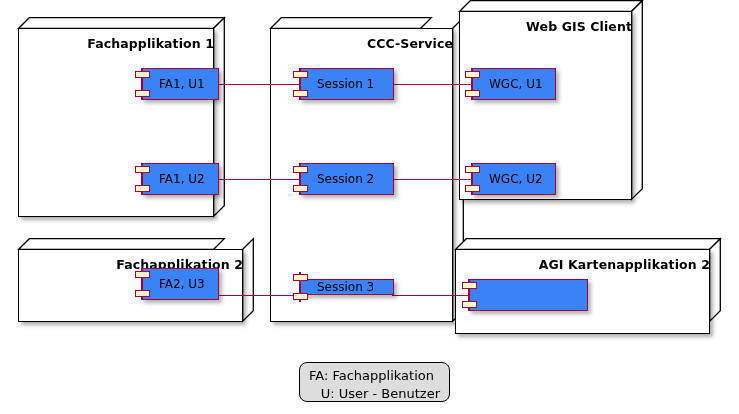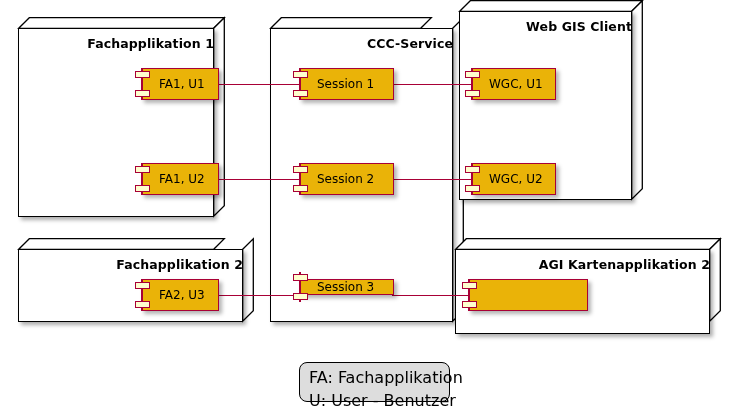--- a/index.html
+++ b/index.html
@@ -48,21 +48,21 @@
     text-align: right;
     font-size: 12.5px;
     font-weight: bold;
     color: #000000;
     letter-spacing: 0.1px;
   }
 
   
   .component {
     position: absolute;
-    background: #eab308;
+    background: #3b82f6;
     border: 1.6px solid #A80036;
     box-sizing: border-box;
     box-shadow: 3px 3px 4px rgba(0,0,0,0.30);
     display: flex;
     align-items: center;
   }
   .component .label {
     font-size: 12px;
     color: #000000;
     white-space: nowrap;
@@ -105,21 +105,21 @@
   }
 
   
   .legend {
     position: absolute;
     background: #DDDDDD;
     border: 1.4px solid #000000;
     border-radius: 8px;
     box-sizing: border-box;
     padding: 4px 9px 18px 9px;
-    font-size: 16px;
+    font-size: 13px;
     color: #000000;
     line-height: 1.42;
     text-align: right;
     white-space: nowrap;
   }
   .legend .l1 { text-align: left; }
   .legend .l2 { text-align: right; }
 </style>
 </head>
 <body>
@@ -152,21 +152,21 @@
     <svg class="top-face" width="184" height="12" viewBox="0 0 184 12">
       <polygon points="0.7,11.3 11.3,0.7 183.3,0.7 172.7,11.3" fill="#FFFFFF" stroke="#000000" stroke-width="1.3"></polygon>
     </svg>
     <svg class="side-face" width="12" height="200" viewBox="0 0 12 200">
       <polygon points="0.7,11.3 11.3,0.7 11.3,188.7 0.7,199.3" fill="#FFFFFF" stroke="#000000" stroke-width="1.3"></polygon>
     </svg>
     <div class="body"></div>
     <div class="title">Web GIS Client</div>
   </div>
 
-  <div class="node" style="left:18px; top:238px; width:236px; height:84px;">
+  <div class="node" style="left:18px; top:238px; width:210px; height:84px;padding-left:26px;">
     <svg class="top-face" width="207" height="12" viewBox="0 0 207 12">
       <polygon points="0.7,11.3 11.3,0.7 206.3,0.7 195.7,11.3" fill="#FFFFFF" stroke="#000000" stroke-width="1.3"></polygon>
     </svg>
     <svg class="side-face" width="12" height="84" viewBox="0 0 12 84">
       <polygon points="0.7,11.3 11.3,0.7 11.3,72.7 0.7,83.3" fill="#FFFFFF" stroke="#000000" stroke-width="1.3"></polygon>
     </svg>
     <div class="body"></div>
     <div class="title">Fachapplikation 2</div>
   </div>
 
@@ -246,21 +246,21 @@
 
   <div class="component" style="left:471px; top:163px; width:85px; height:32px;">
     <span class="comp-icon">
       <span class="spine"></span>
         <span class="tab t1"></span>
         <span class="tab t2"></span>
     </span>
     <span class="label">WGC, U2</span>
   </div>
 
-  <div class="component" style="left:141px; top:279px; width:78px; height:32px;text-align:center;">
+  <div class="component" style="left:141px; top:268px; width:78px; height:32px;text-align:center;">
     <span class="comp-icon">
       <span class="spine"></span>
         <span class="tab t1"></span>
         <span class="tab t2"></span>
     </span>
     <span class="label">FA2, U3</span>
   </div>
 
   <div class="component" style="left:468px; top:279px; width:120px; height:32px;">
     <span class="comp-icon">

